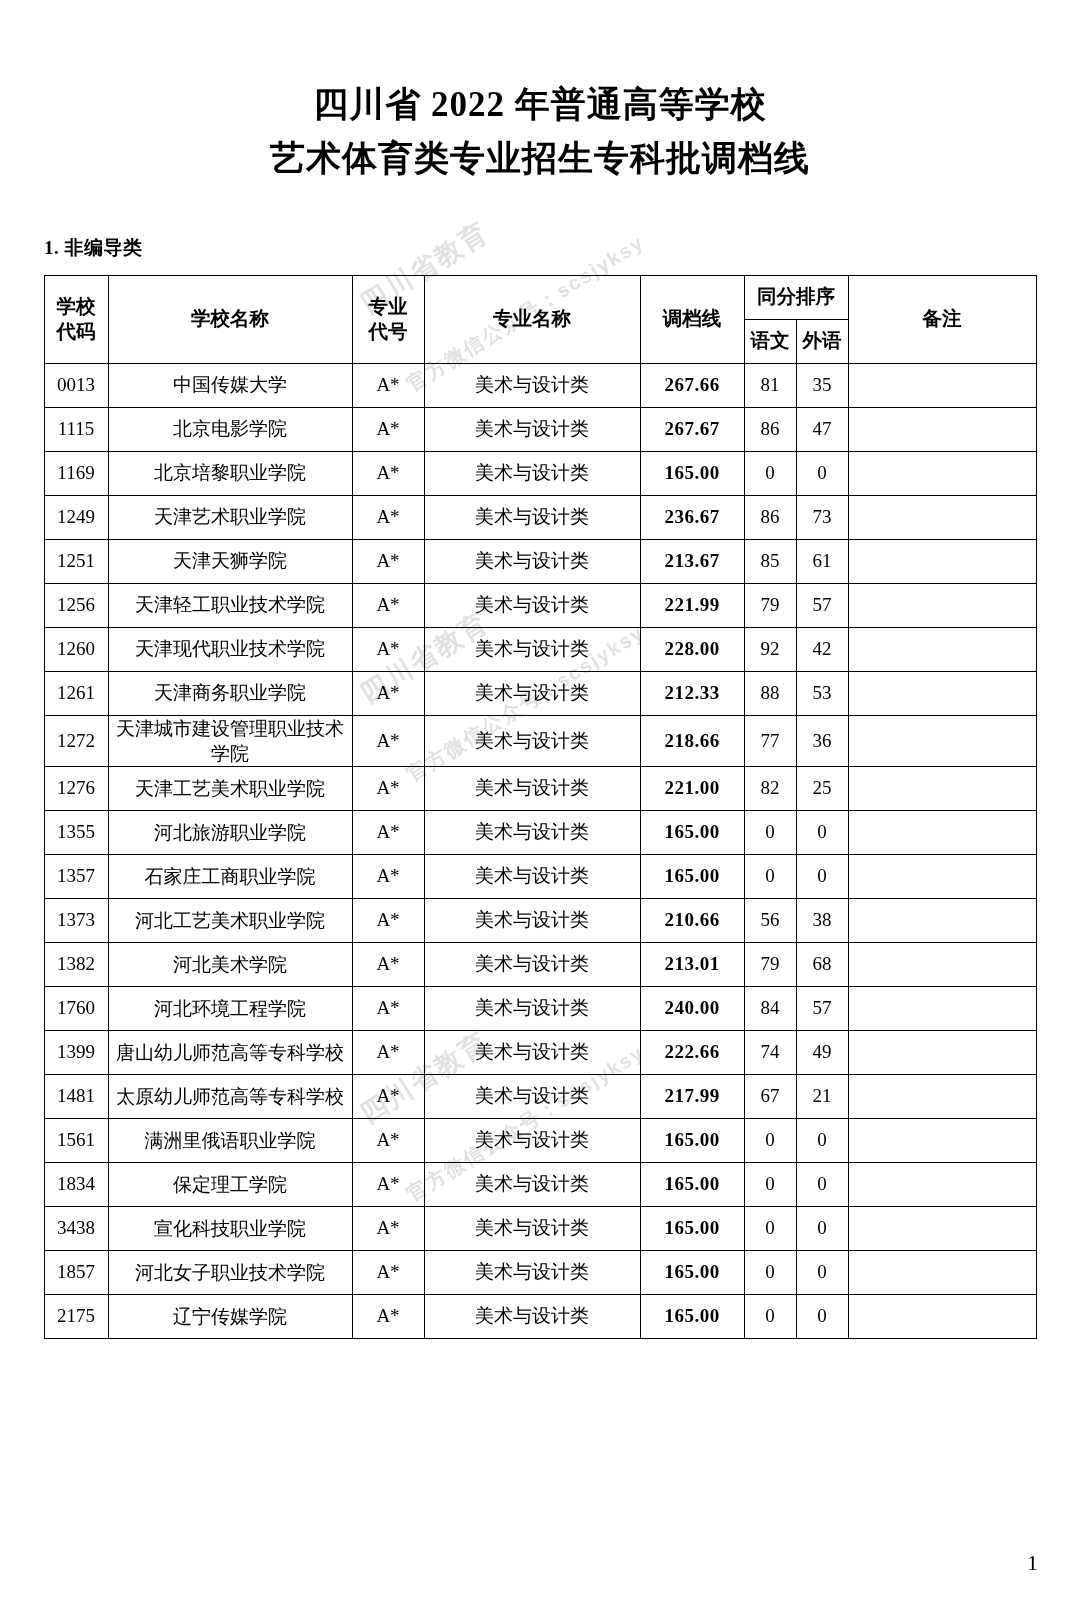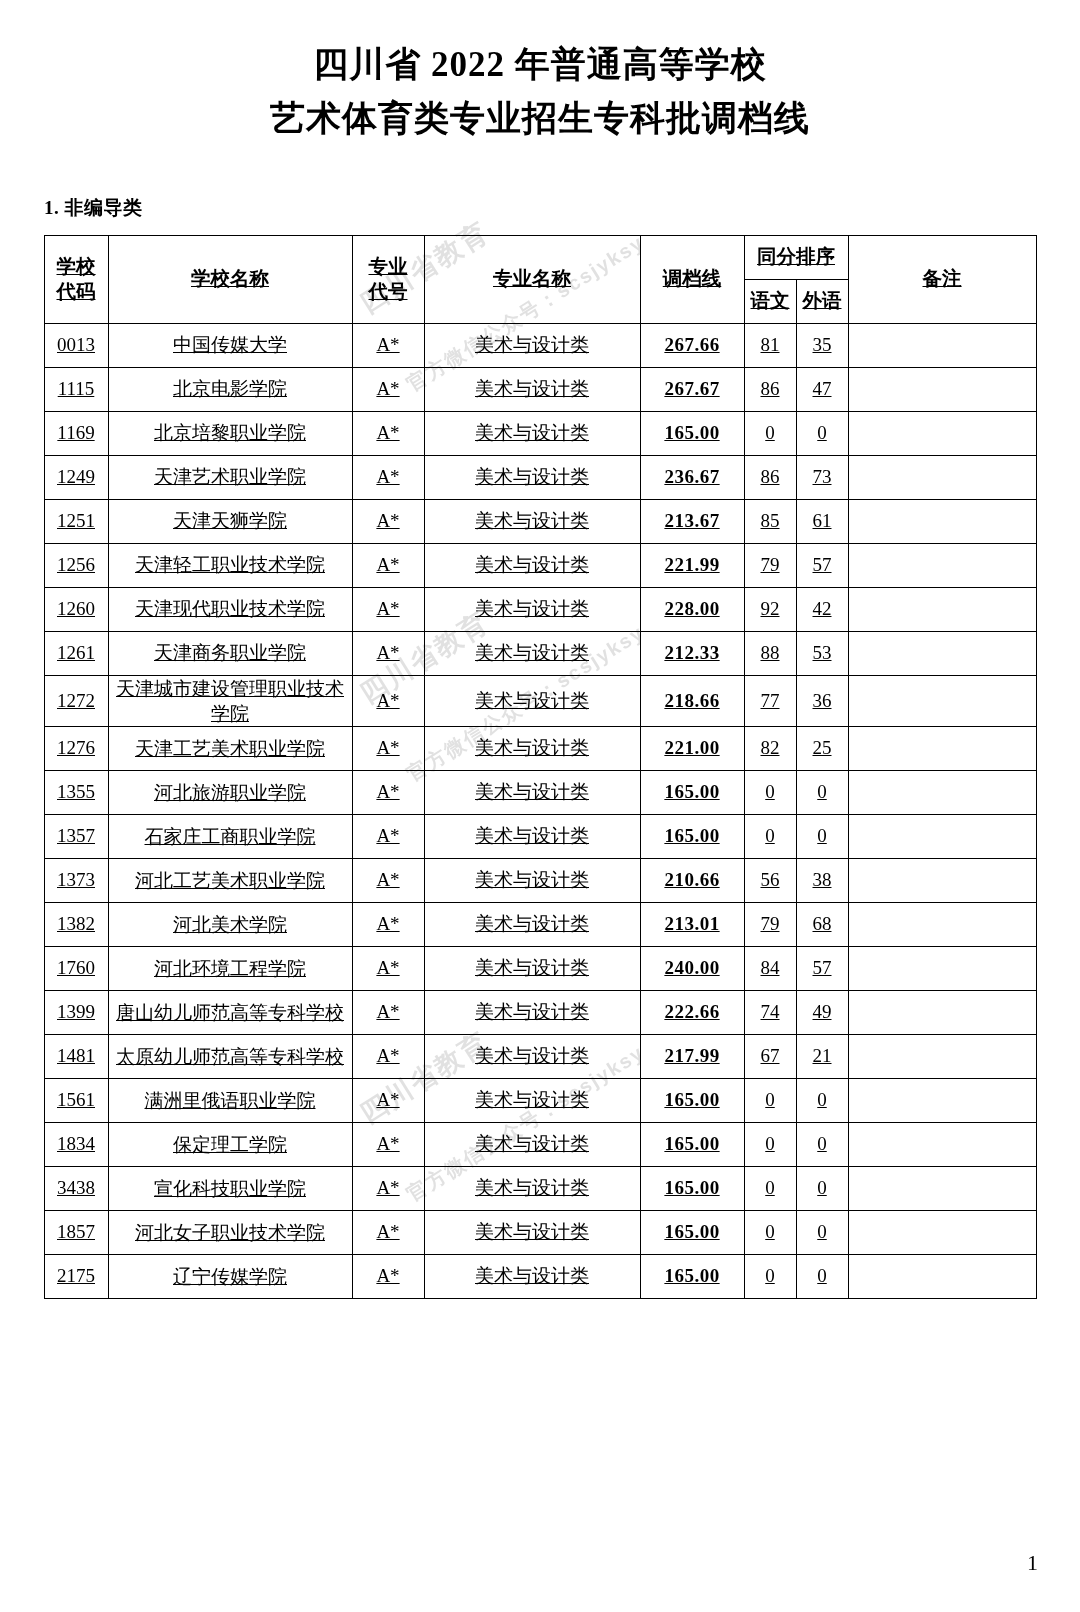--- a/index.html
+++ b/index.html
@@ -17,21 +17,21 @@
   }
   .page {
     position: relative;
     width: 1080px;
     height: 1612px;
     padding: 0;
     box-sizing: border-box;
   }
   .title-block {
     text-align: center;
-    padding-top: 38px;
+    padding-top: 78px;
   }
   .title-line {
     font-size: 35px;
     font-weight: bold;
     letter-spacing: 1px;
     line-height: 1.55;
     font-family: "Liberation Serif", "DejaVu Serif", serif;
   }
   .section-heading {
     margin-left: 44px;
@@ -40,21 +40,20 @@
     font-size: 19px;
     font-weight: bold;
     letter-spacing: 0.5px;
   }
   table.data {
     border-collapse: collapse;
     margin: 0 auto;
     width: 992px;
     table-layout: fixed;
     background: transparent;
-    text-decoration: underline;
   }
   table.data th, table.data td {
     border: 1px solid #000000;
     text-align: center;
     vertical-align: middle;
     font-size: 19px;
     padding: 0;
     height: 43px;
     background: transparent;
   }

